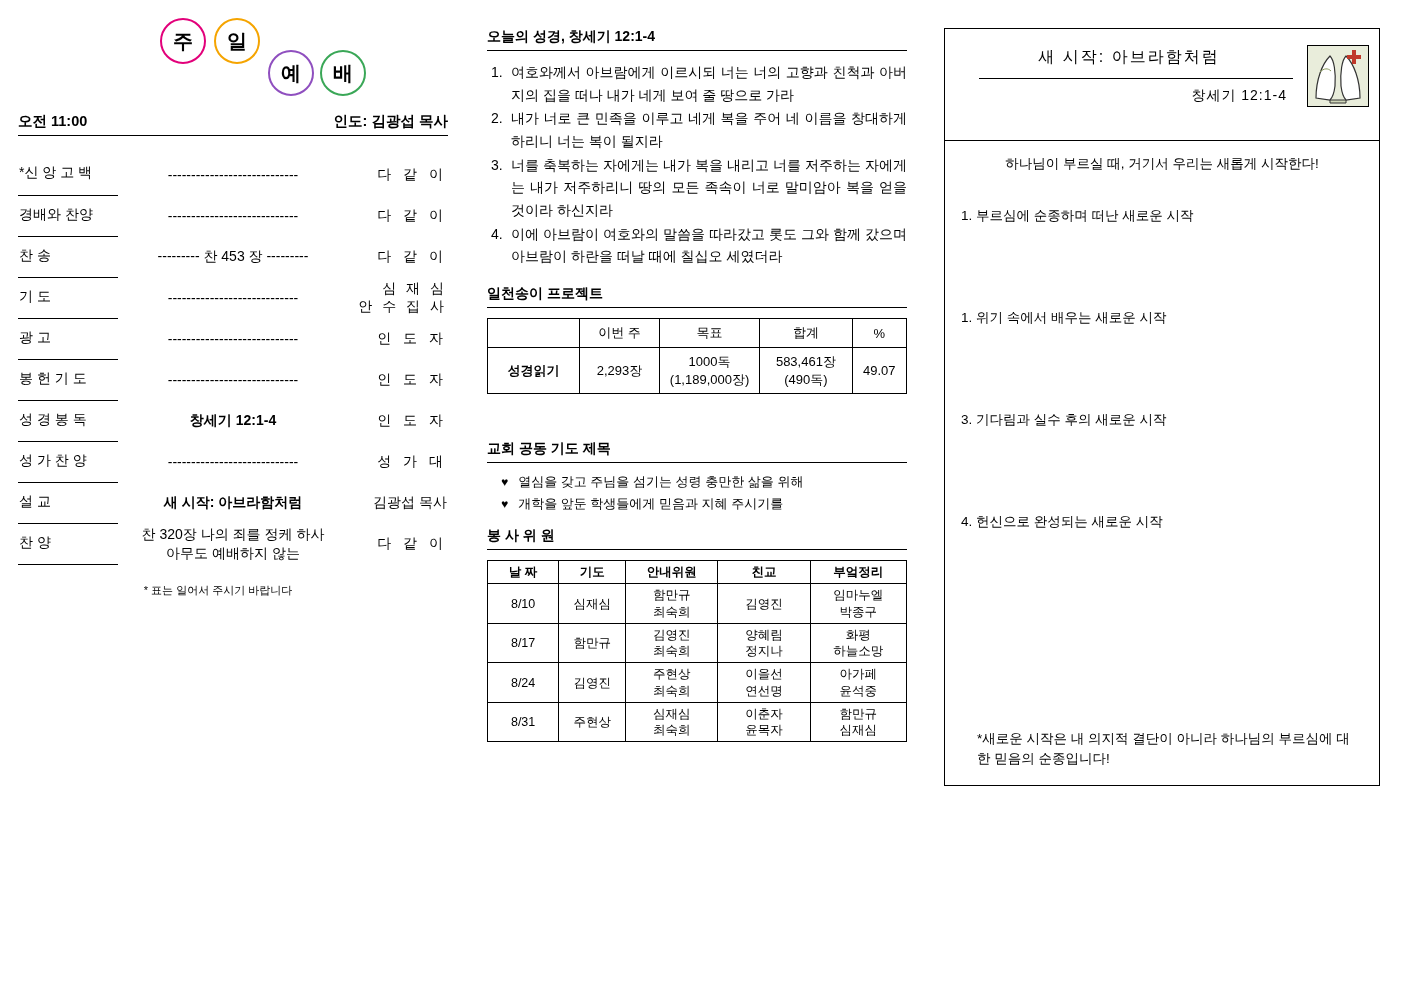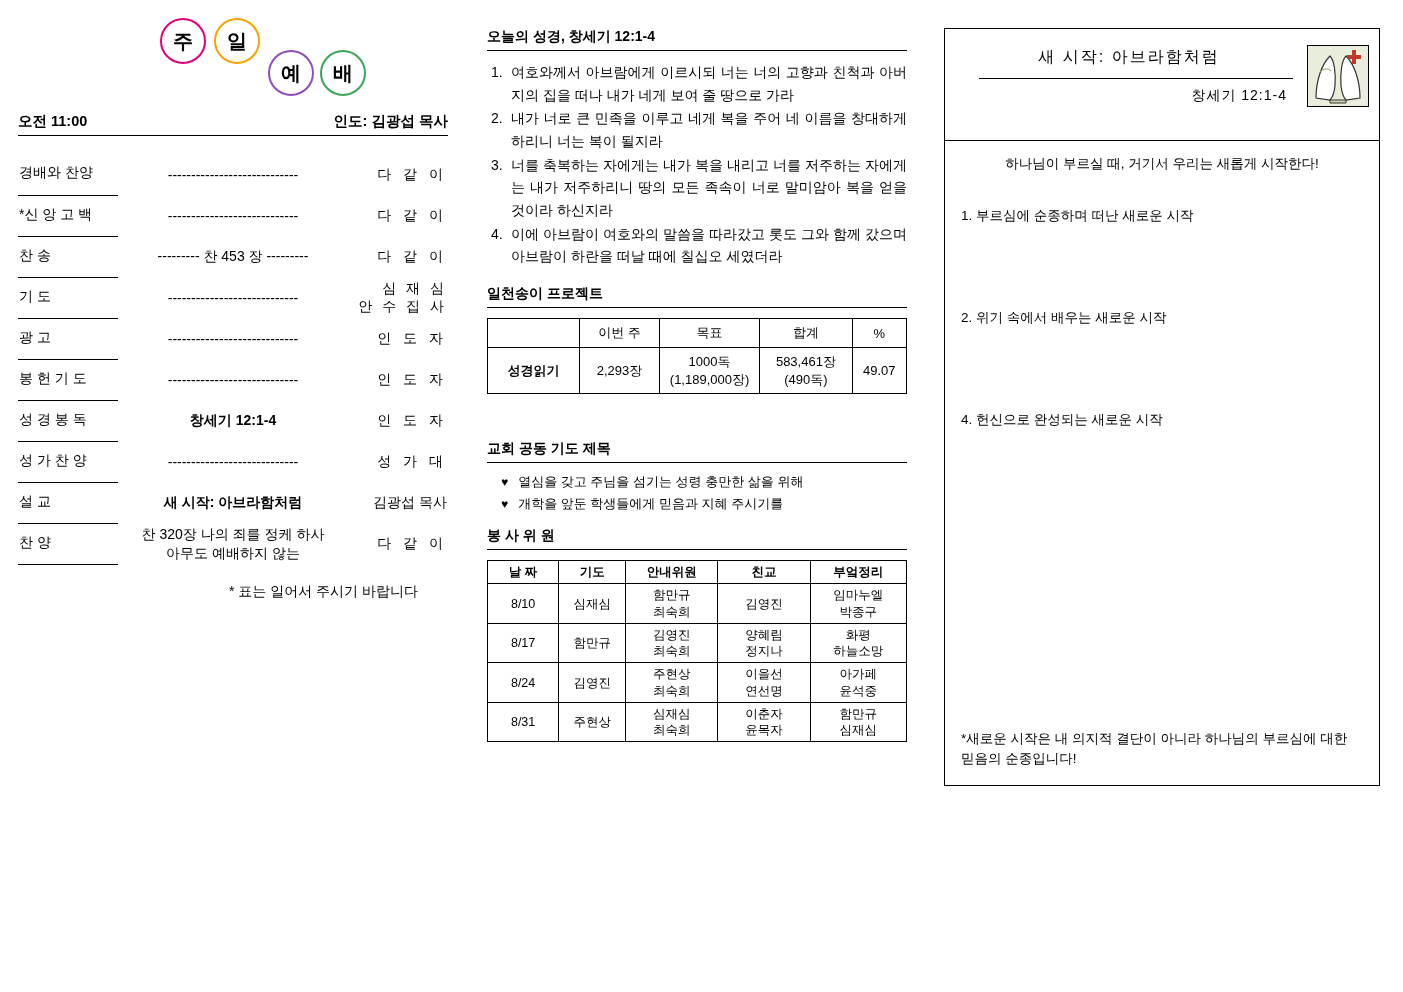--- a/index.html
+++ b/index.html
@@ -94,22 +94,22 @@
     font-size: 13.5px;
     line-height: 1.25;
     letter-spacing: 3px;
   }
   .dots { letter-spacing: 0px; }
   .bold { font-weight: bold; }
   .bigger { font-size: 16px; }
   .two-line { line-height: 1.35; font-size: 13.5px; }
   .footnote {
     margin-top: 18px;
-    text-align: right;
-    font-size: 14px;
+    text-align: center;
+    font-size: 11px;
     padding-right: 30px;
   }
 
   
   .col-mid {
     position: absolute;
     left: 487px; top: 28px;
     width: 420px;
   }
   .sec-title {
@@ -217,21 +217,21 @@
   .sermon-body {
     padding: 14px 16px 16px 16px;
     height: 644px;
     position: relative;
     font-size: 13.5px;
   }
   .sermon-lead { margin-bottom: 34px; text-align: center; }
   .sermon-point { margin-bottom: 84px; }
   .sermon-foot {
     position: absolute;
-    left: 16px; right: 16px; bottom: 16px;
+    left: 32px; right: 16px; bottom: 16px;
     font-size: 13.5px;
     line-height: 1.5;
   }
 </style>
 </head>
 <body>
 
 <div class="page">
 
   <div class="col-left">
@@ -252,26 +252,26 @@
     </div>
 
     <div class="time-row">
       <div>오전 11:00</div>
       <div>인도: 김광섭 목사</div>
     </div>
 
     <table class="order-table">
       <tbody>
         <tr>
+          <td class="ot-label">*신 앙 고 백</td>
+          <td class="ot-mid dots">----------------------------</td>
+          <td class="ot-right spaced">다 같 이</td>
+        </tr>
+        <tr>
           <td class="ot-label">경배와 찬양</td>
-          <td class="ot-mid dots">----------------------------</td>
-          <td class="ot-right spaced">다 같 이</td>
-        </tr>
-        <tr>
-          <td class="ot-label">*신 앙 고 백</td>
           <td class="ot-mid dots">----------------------------</td>
           <td class="ot-right spaced">다 같 이</td>
         </tr>
         <tr>
           <td class="ot-label">찬        송</td>
           <td class="ot-mid dots">--------- 찬 453 장 ---------</td>
           <td class="ot-right spaced">다 같 이</td>
         </tr>
         <tr>
           <td class="ot-label">기        도</td>
@@ -478,19 +478,20 @@
           <path d="M52 52 C52 34 46 18 38 10 C34 14 32 26 33 40 C34 48 36 52 38 54 Z" fill="#ffffff" stroke="#333" stroke-width="1.2"></path>
           <path d="M22 54 L38 54 L38 57 L22 57 Z" fill="#cfd6b8" stroke="#333" stroke-width="1"></path>
           <path d="M44 4 L48 4 L48 9 L53 9 L53 13 L48 13 L48 18 L44 18 L44 13 L39 13 L39 9 L44 9 Z" fill="#c0392b"></path>
           <path d="M12 26 C16 22 20 22 23 25" stroke="#8a9a5b" stroke-width="1" fill="none"></path>
         </svg>
       </div>
     </div>
     <div class="sermon-body">
       <div class="sermon-lead">하나님이 부르실 때, 거기서 우리는 새롭게 시작한다!</div>
       <div class="sermon-point">1. 부르심에 순종하며 떠난 새로운 시작</div>
-      <div class="sermon-point">2. 위기 속에서 배우는 새로운 시작</div>
+      <div class="sermon-point">1. 위기 속에서 배우는 새로운 시작</div>
+      <div class="sermon-point">3. 기다림과 실수 후의 새로운 시작</div>
       <div class="sermon-point">4. 헌신으로 완성되는 새로운 시작</div>
       <div class="sermon-foot">*새로운 시작은 내 의지적 결단이 아니라 하나님의 부르심에 대한 믿음의 순종입니다!</div>
     </div>
   </div>
 
 </div>
 
 </body></html>

